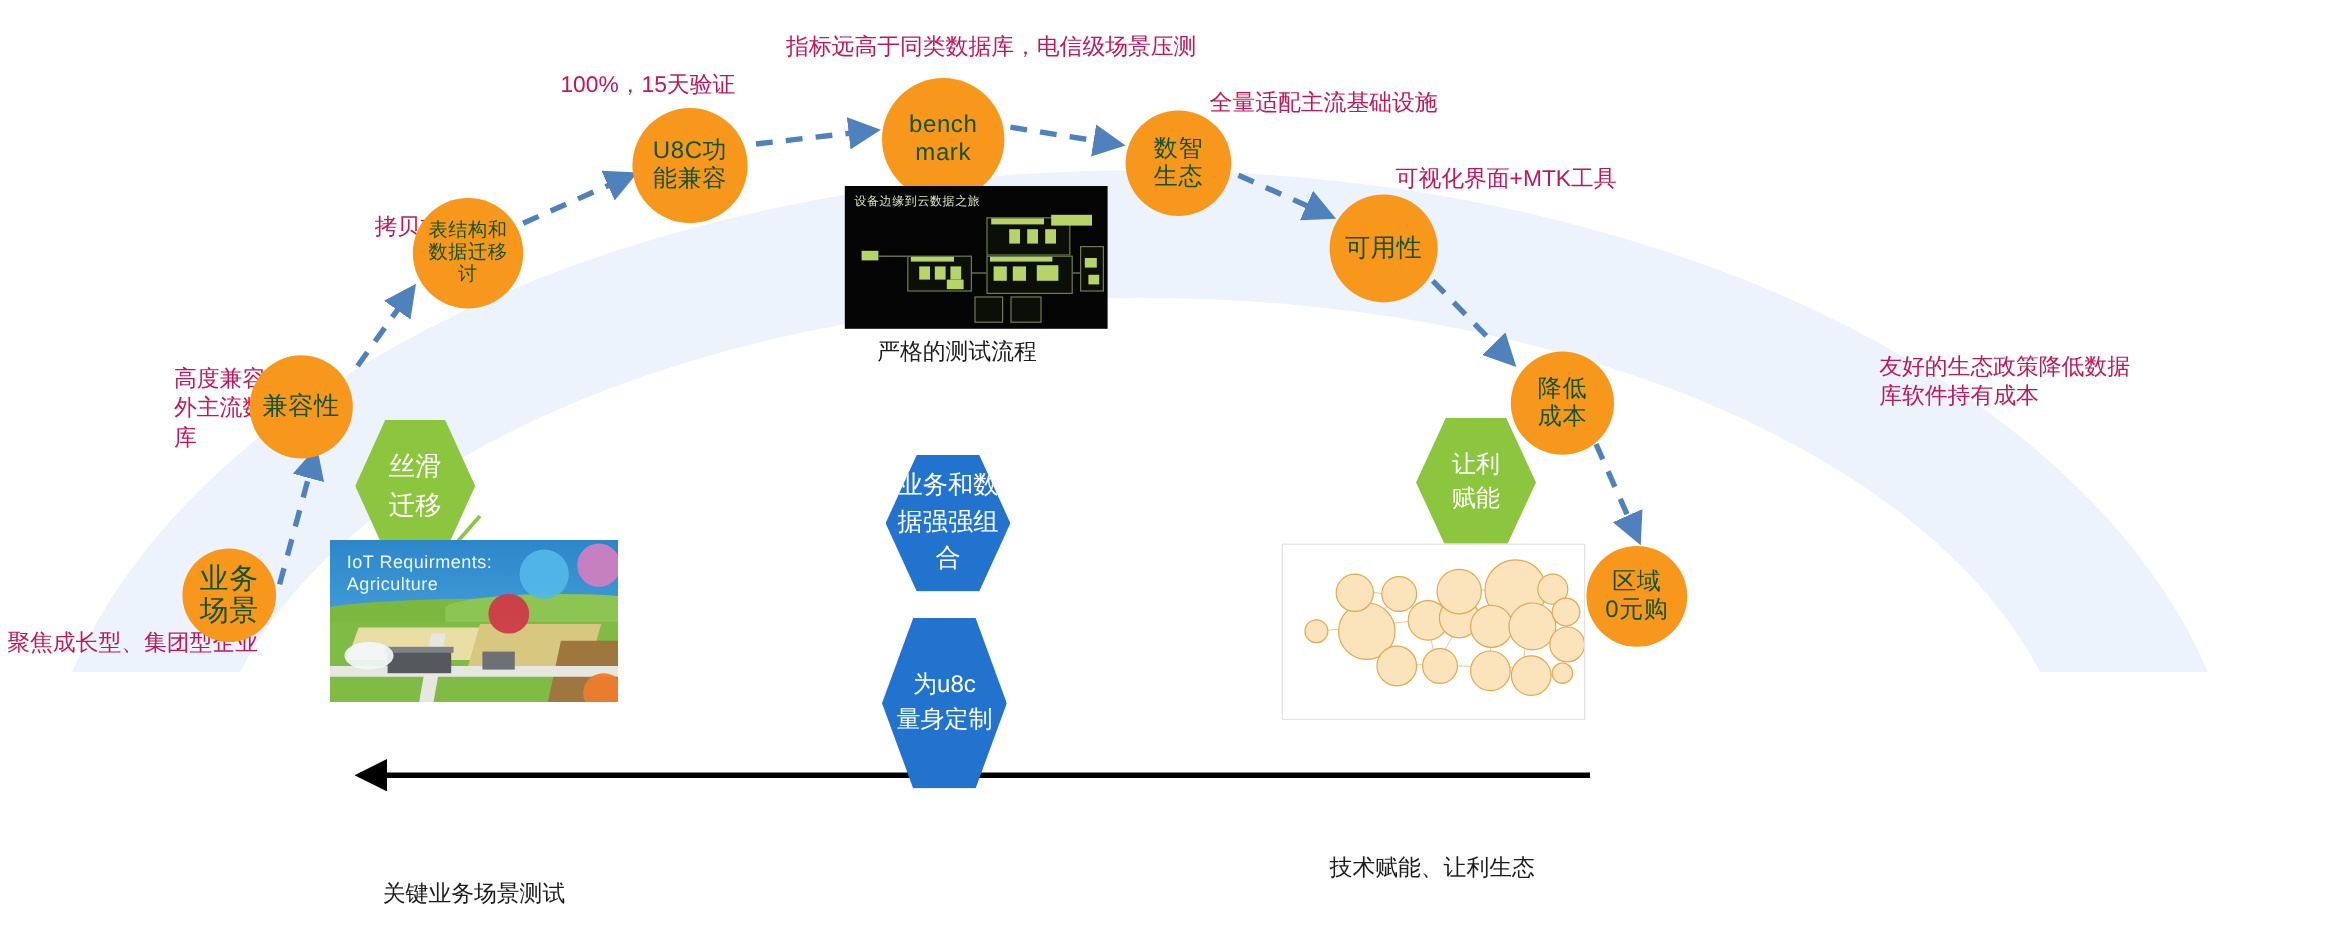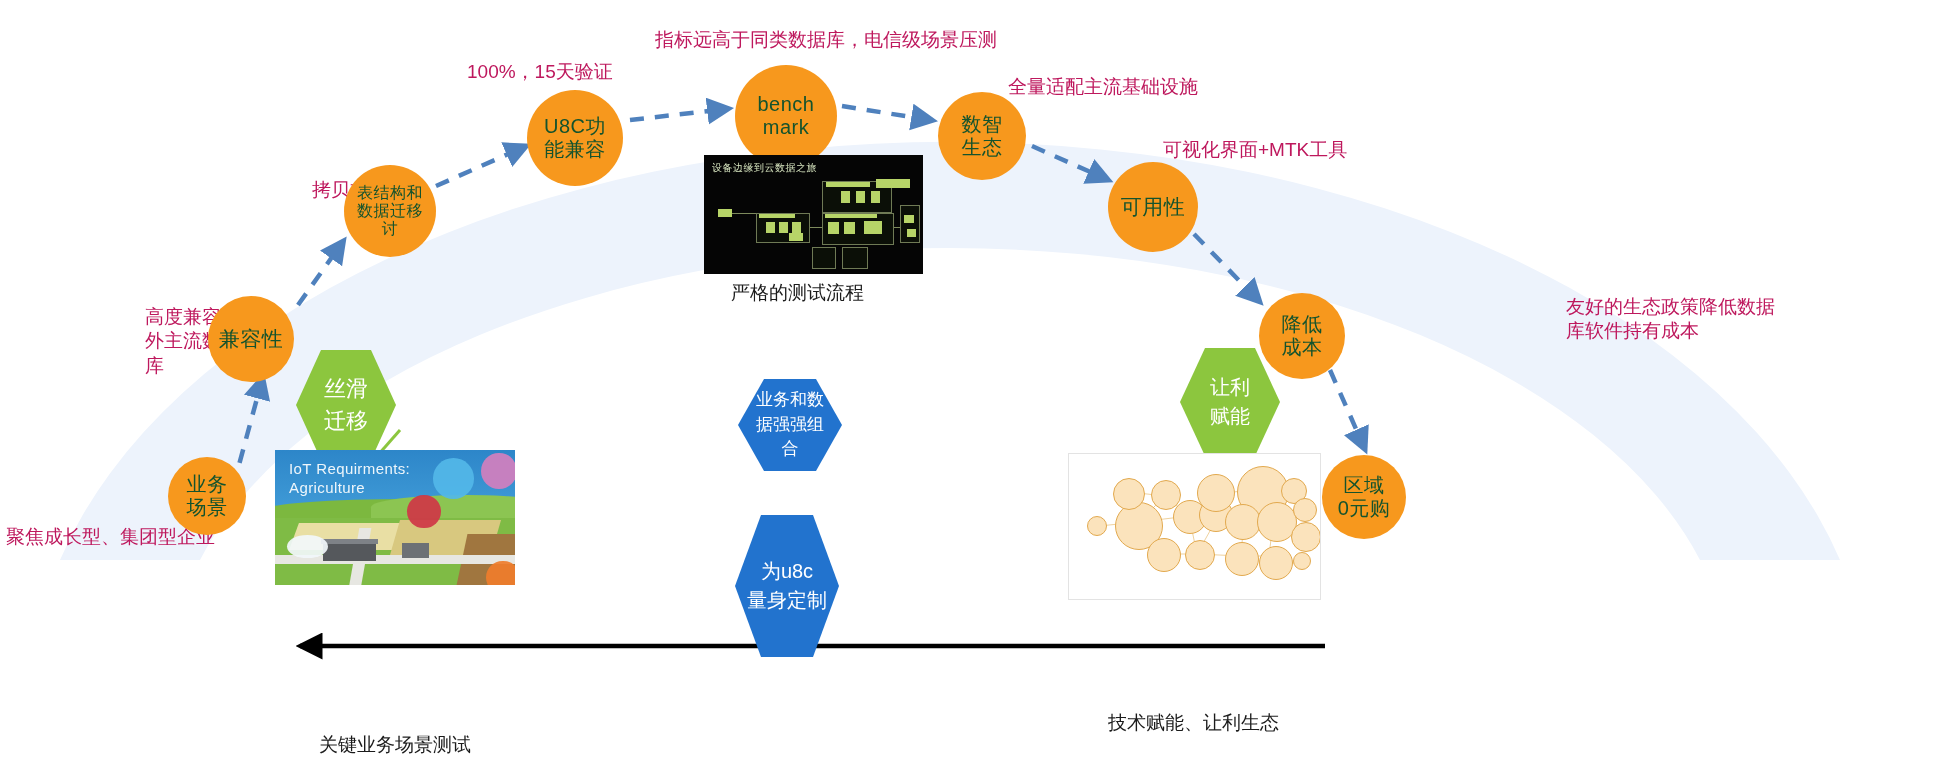--- a/index.html
+++ b/index.html
@@ -187,21 +187,21 @@
 
   <div class="anno" style="left:655px; top:28px;">指标远高于同类数据库，电信级场景压测</div>
 
   <div class="anno" style="left:1008px; top:75px;">全量适配主流基础设施</div>
 
   <div class="anno" style="left:1163px; top:138px;">可视化界面+MTK工具</div>
 
   <div class="anno" style="left:1566px; top:295px;">友好的生态政策降低数据
 库软件持有成本</div>
 
-  <div class="circle-node" style="left:168px; top:457px; width:78px; height:78px; font-size:20px; white-space:pre-line;">业务
+  <div class="circle-node" style="left:152px; top:457px; width:78px; height:78px; font-size:24px; white-space:pre-line;">业务
 场景</div>
 
   <div class="circle-node" style="left:208px; top:296px; width:86px; height:86px; font-size:21px; white-space:pre-line;">兼容性</div>
 
   <div class="circle-node" style="left:344px; top:165px; width:92px; height:92px; font-size:16px; white-space:pre-line;">表结构和
 数据迁移
 讨</div>
 
   <div class="circle-node" style="left:527px; top:90px; width:96px; height:96px; font-size:20px; white-space:pre-line;">U8C功
 能兼容</div>
@@ -216,21 +216,21 @@
 
   <div class="circle-node" style="left:1259px; top:293px; width:86px; height:86px; font-size:20px; white-space:pre-line;">降低
 成本</div>
 
   <div class="circle-node" style="left:1322px; top:455px; width:84px; height:84px; font-size:20px; white-space:pre-line;">区域
 0元购</div>
 
   <div class="hex-node hex-green" style="left:296px; top:350px; width:100px; height:110px; font-size:22px; white-space:pre-line;">丝滑
 迁移</div>
 
-  <div class="hex-node hex-blue" style="left:738px; top:379px; width:104px; height:92px; font-size:17px; white-space:pre-line;">业务和数
+  <div class="hex-node hex-blue" style="left:738px; top:379px; width:104px; height:114px; font-size:21px; white-space:pre-line;">业务和数
 据强强组
 合</div>
 
   <div class="hex-node hex-green" style="left:1180px; top:348px; width:100px; height:108px; font-size:20px; white-space:pre-line;">让利
 赋能</div>
 
   <div class="hex-node hex-blue" style="left:735px; top:515px; width:104px; height:142px; font-size:20px; white-space:pre-line;">为u8c
 量身定制</div>
 
   <div class="thumb pic-dark" style="left:704px; top:155px; width:219px; height:119px;">

